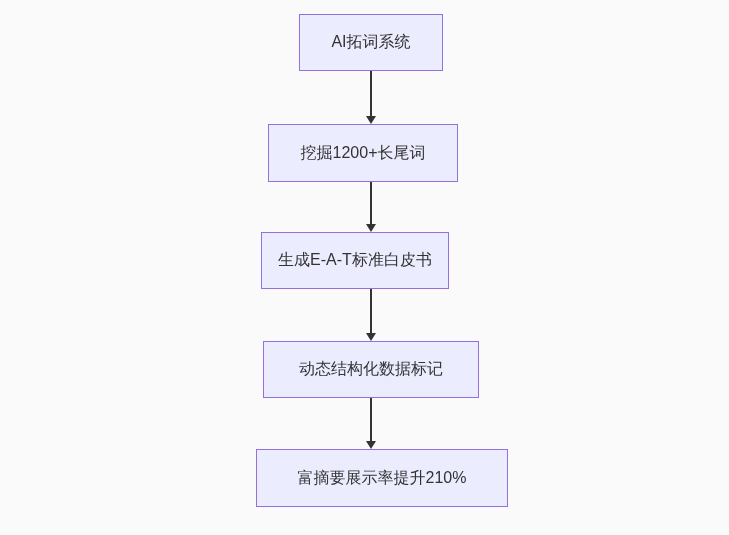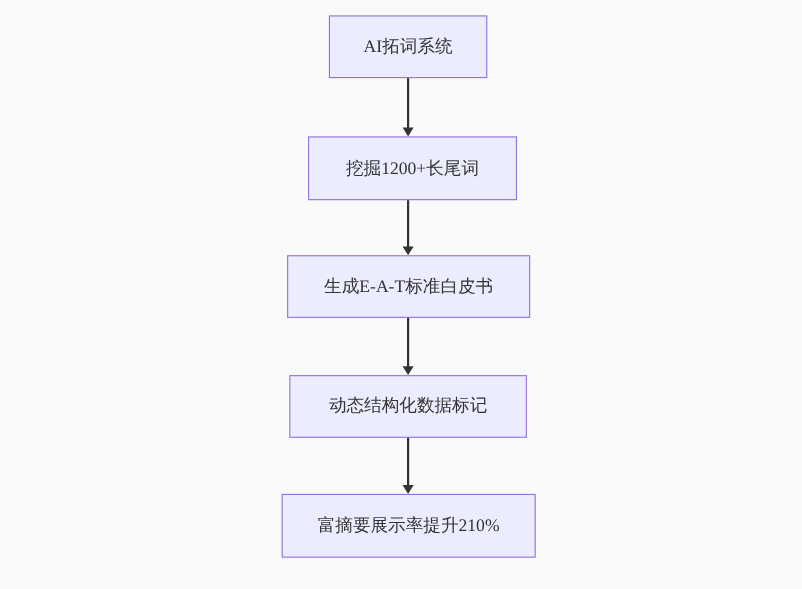--- a/index.html
+++ b/index.html
@@ -16,21 +16,20 @@
     box-sizing: border-box;
     background: #ECECFF;
     border: 1.5px solid #9370DB;
     color: #333333;
     font-size: 16px;
     display: flex;
     align-items: center;
     justify-content: center;
     text-align: center;
     white-space: nowrap;
-    font-family: Liberation Serif, serif;
   }
   .edge {
     position: absolute;
     width: 12px;
   }
   .edge .line {
     position: absolute;
     left: 5px;
     top: 0;
     bottom: 6px;
@@ -42,24 +41,24 @@
     left: 1px;
     bottom: 0;
     width: 0;
     height: 0;
     border-left: 5px solid transparent;
     border-right: 5px solid transparent;
     border-top: 8px solid #333333;
   }
   
   #node-0 { left: 299px; top: 14px;  width: 144px; height: 57px; }
-  #node-1 { left: 280px; top: 124px; width: 190px; height: 58px; }
-  #node-2 { left: 261px; top: 232px; width: 221px; height: 57px; }
+  #node-1 { left: 268px; top: 124px; width: 190px; height: 58px; }
+  #node-2 { left: 261px; top: 232px; width: 188px; height: 57px; }
   #node-3 { left: 263px; top: 341px; width: 216px; height: 57px; text-align: center; }
-  #node-4 { left: 256px; top: 449px; width: 231px; height: 58px; }
+  #node-4 { left: 256px; top: 449px; width: 252px; height: 58px; }
   
   #edge-0 { left: 365px; top: 71px;  height: 53px; }
   #edge-1 { left: 365px; top: 182px; height: 50px; }
   #edge-2 { left: 365px; top: 289px; height: 52px; }
   #edge-3 { left: 365px; top: 398px; height: 51px; }
 </style>
 </head>
 <body>
 
 <div class="canvas">

